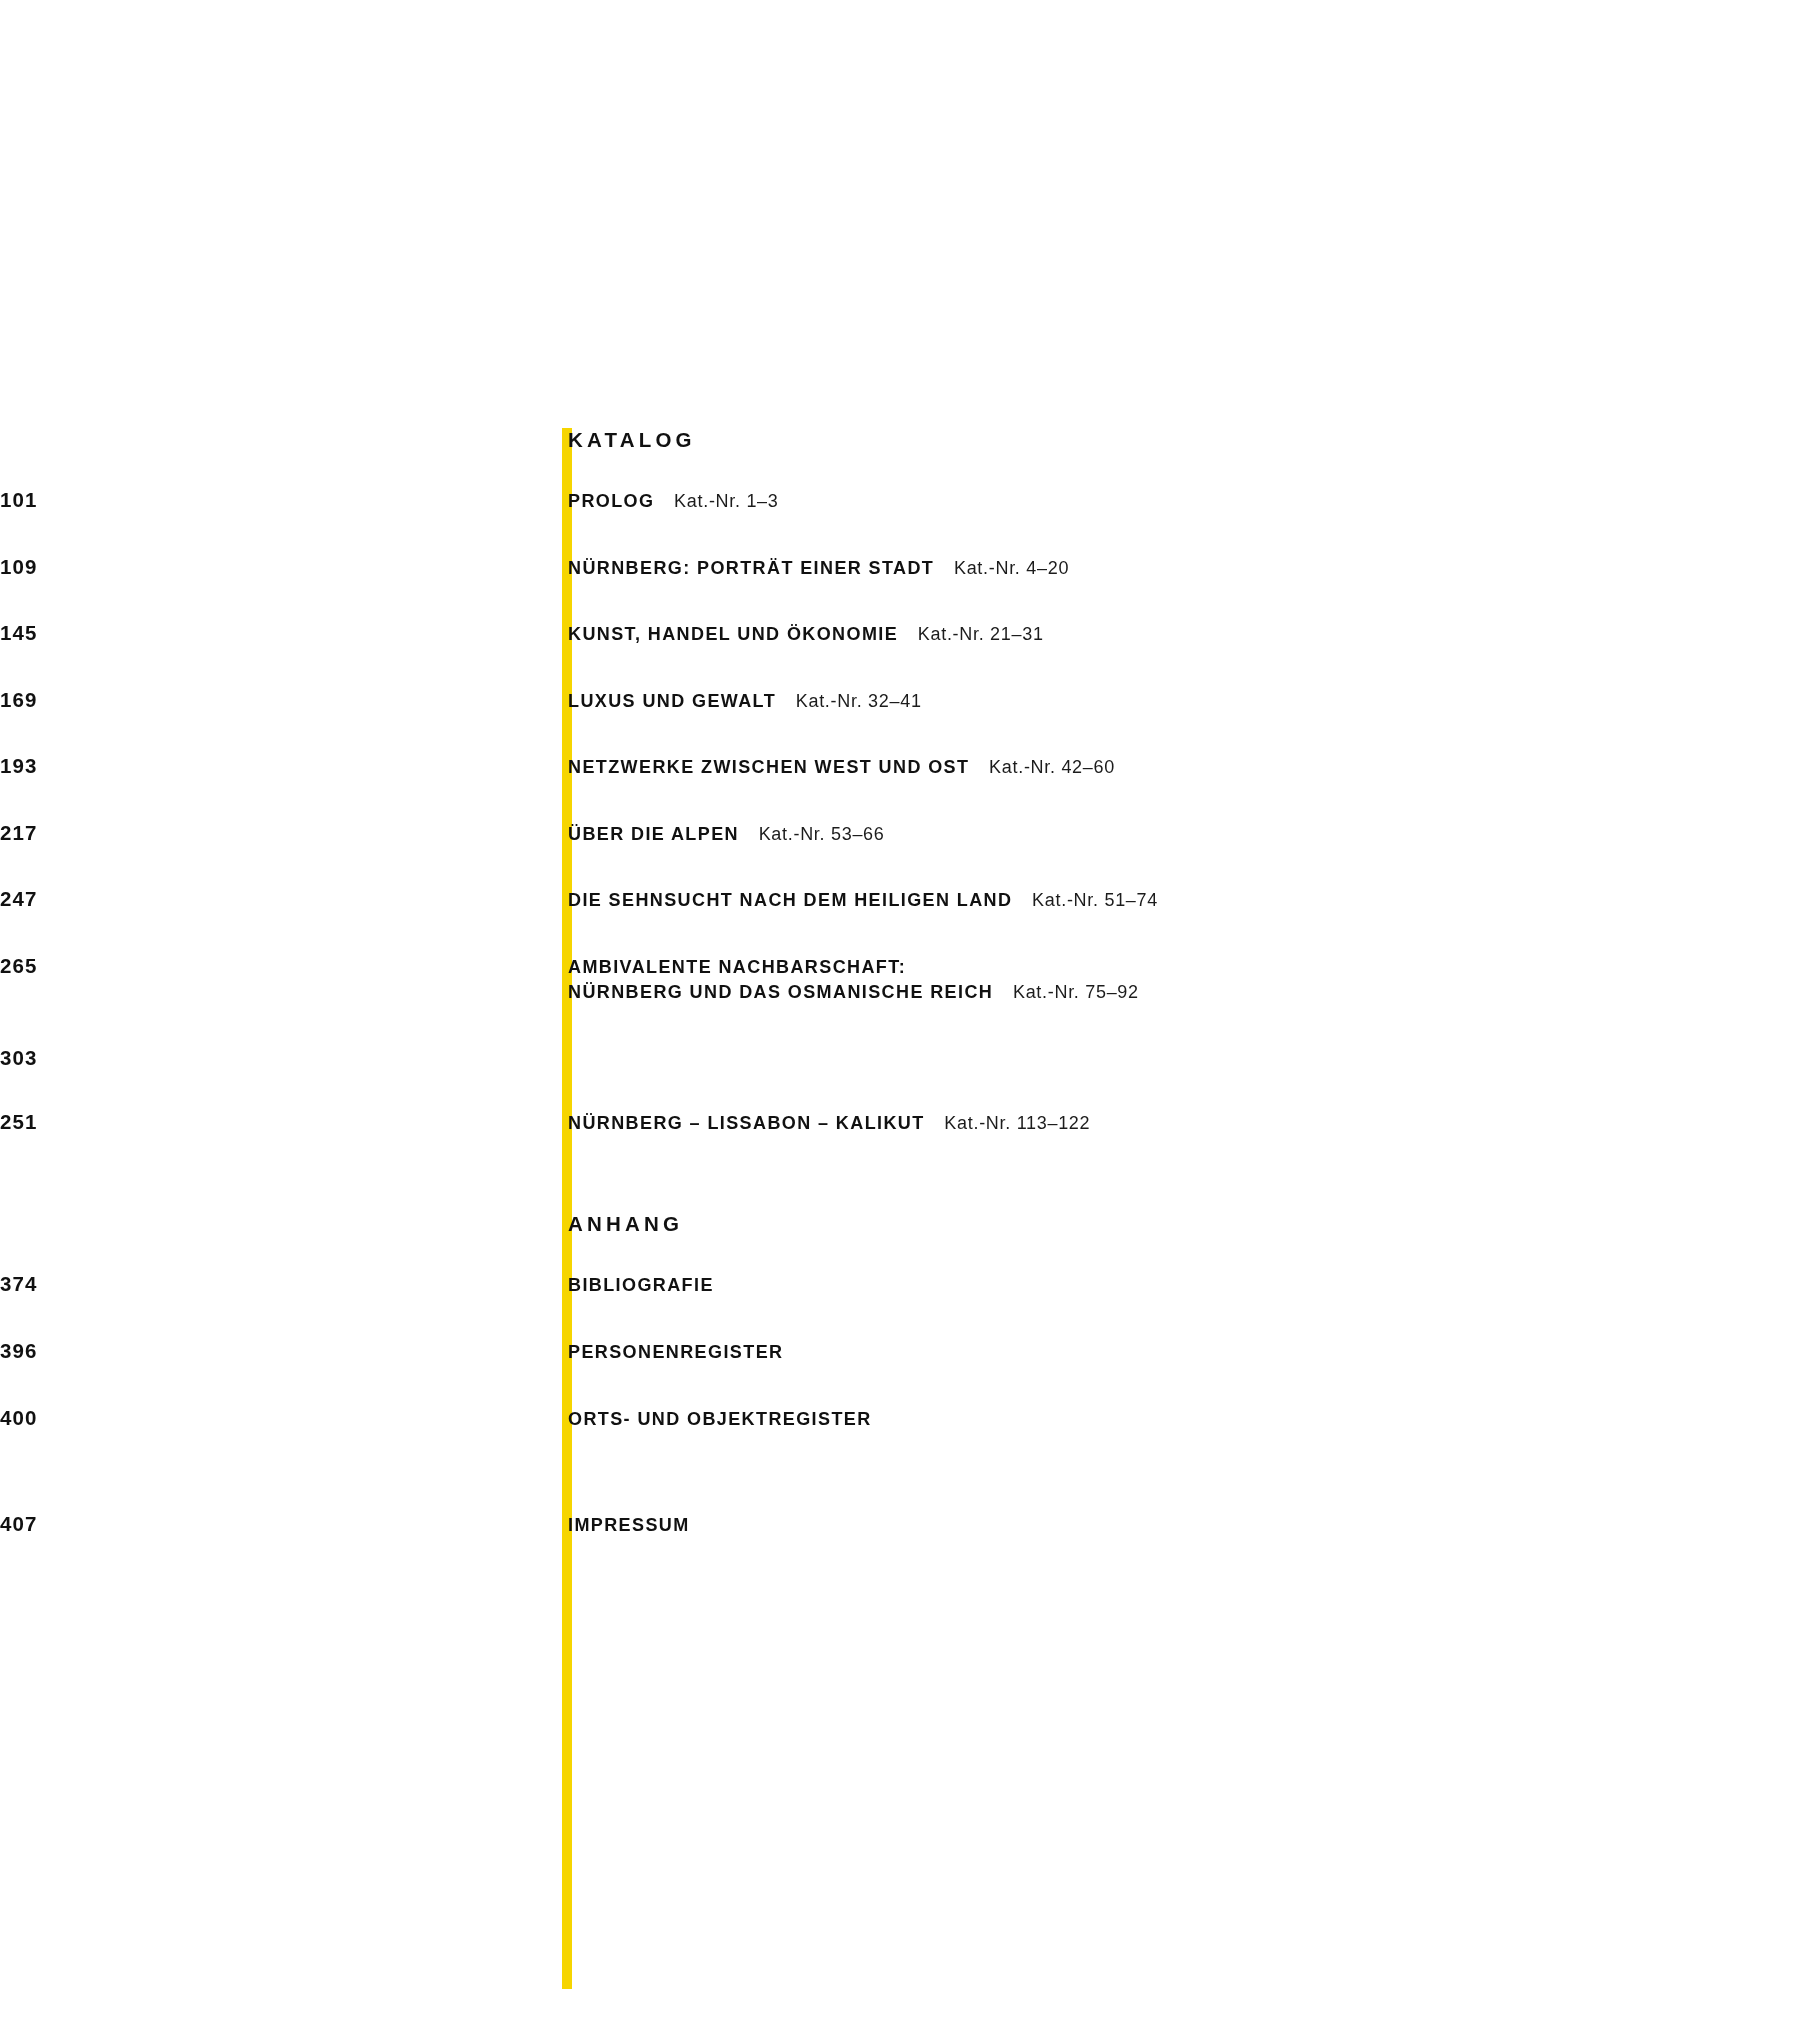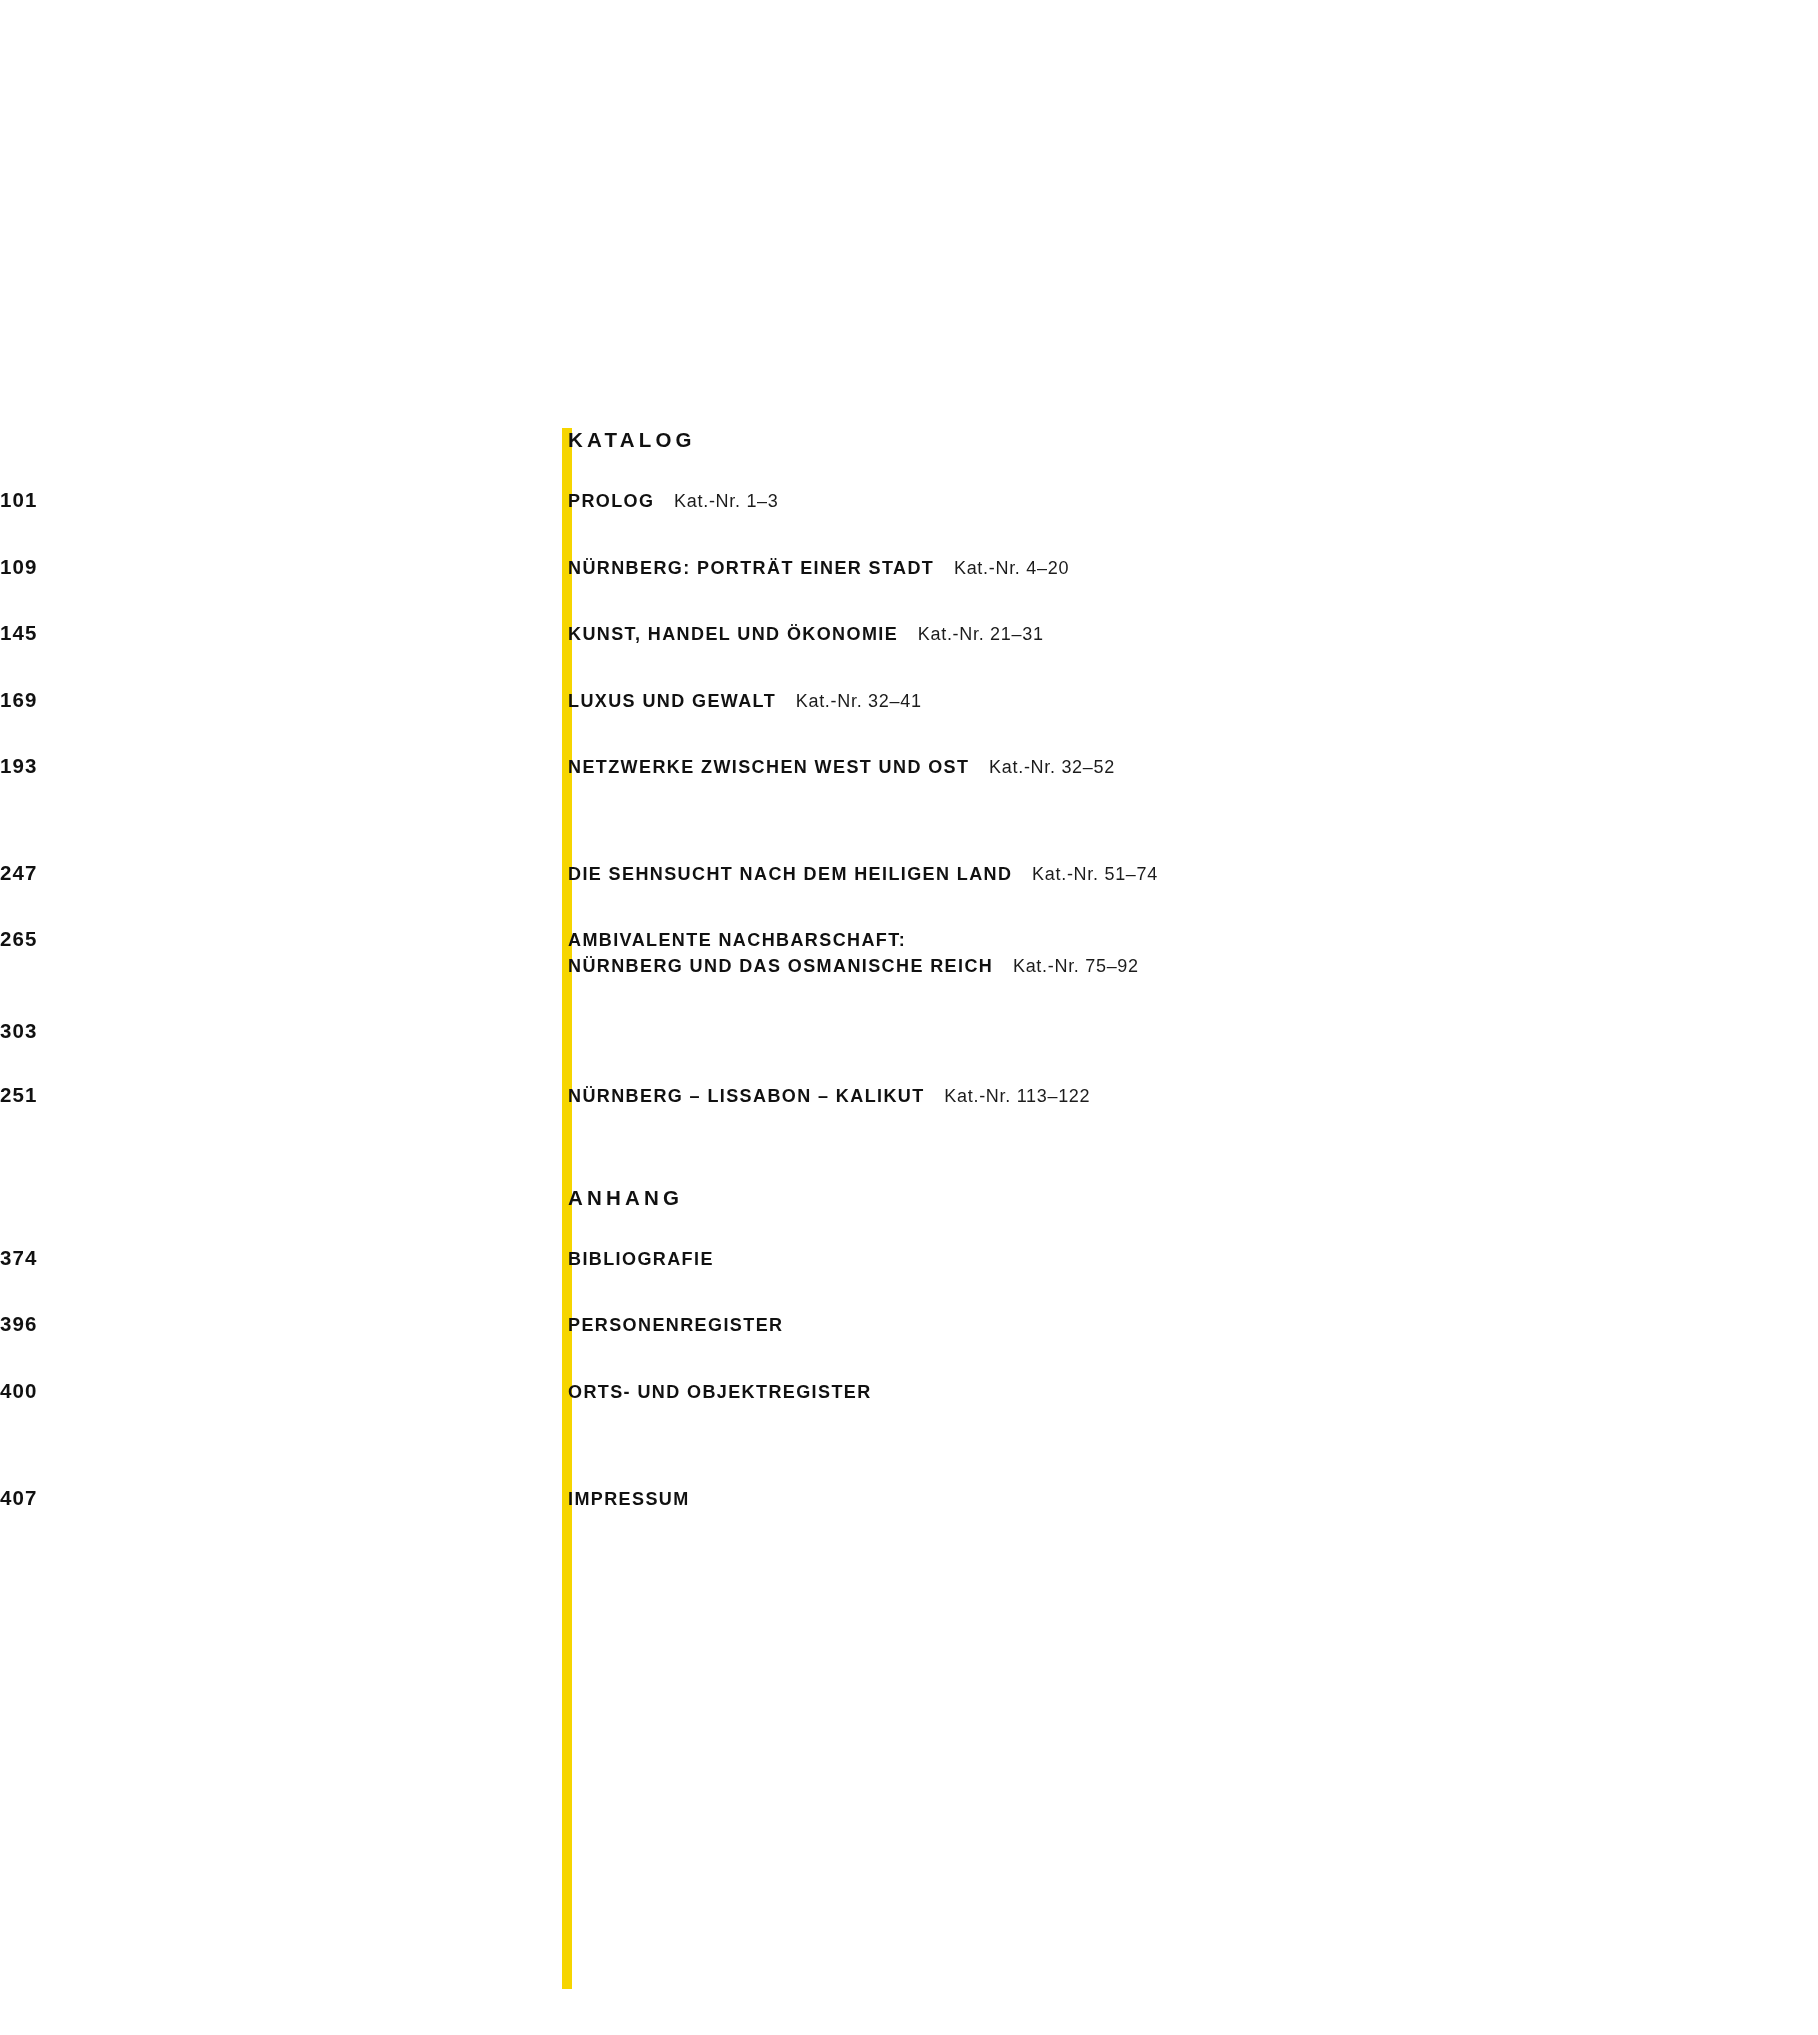--- a/index.html
+++ b/index.html
@@ -139,25 +139,32 @@
       <span class="entry-title">LUXUS UND GEWALT</span>
       <span class="entry-sub">Kat.-Nr. 32–41</span>
     </div>
   </div>
   <div class="r-gap"></div>
 
   <div class="row">
     <div class="page-col">193</div>
     <div class="label-col">
       <span class="entry-title">NETZWERKE ZWISCHEN WEST UND OST</span>
-      <span class="entry-sub">Kat.-Nr. 32–52</span>
-    </div>
-  </div>
-  <div class="r-gap"></div>
-
+      <span class="entry-sub">Kat.-Nr. 42–60</span>
+    </div>
+  </div>
+  <div class="r-gap"></div>
+
+  <div class="row">
+    <div class="page-col">217</div>
+    <div class="label-col">
+      <span class="entry-title">ÜBER DIE ALPEN</span>
+      <span class="entry-sub">Kat.-Nr. 53–66</span>
+    </div>
+  </div>
   <div class="r-gap"></div>
 
   <div class="row">
     <div class="page-col">247</div>
     <div class="label-col">
       <span class="entry-title">DIE SEHNSUCHT NACH DEM HEILIGEN LAND</span>
       <span class="entry-sub">Kat.-Nr. 51–74</span>
     </div>
   </div>
   <div class="r-gap"></div>

